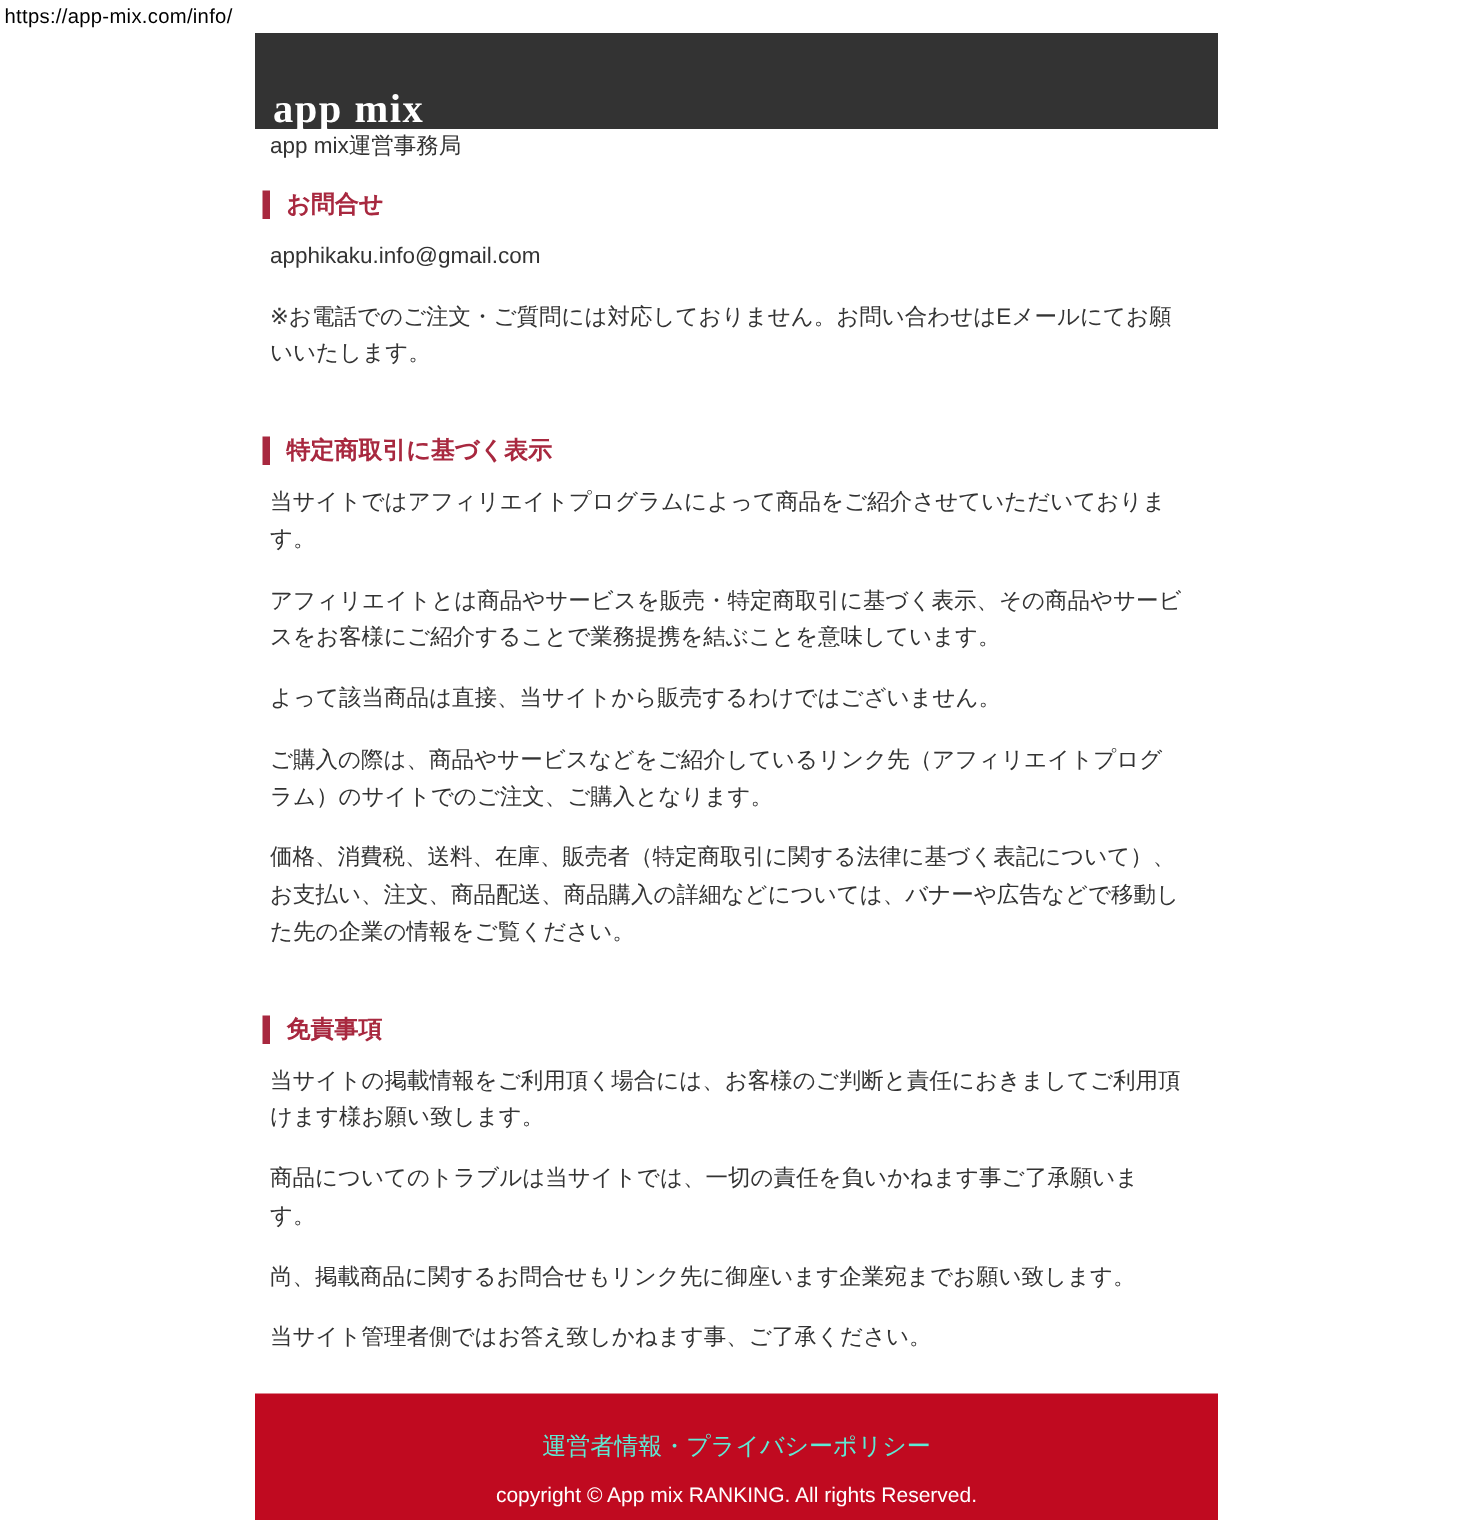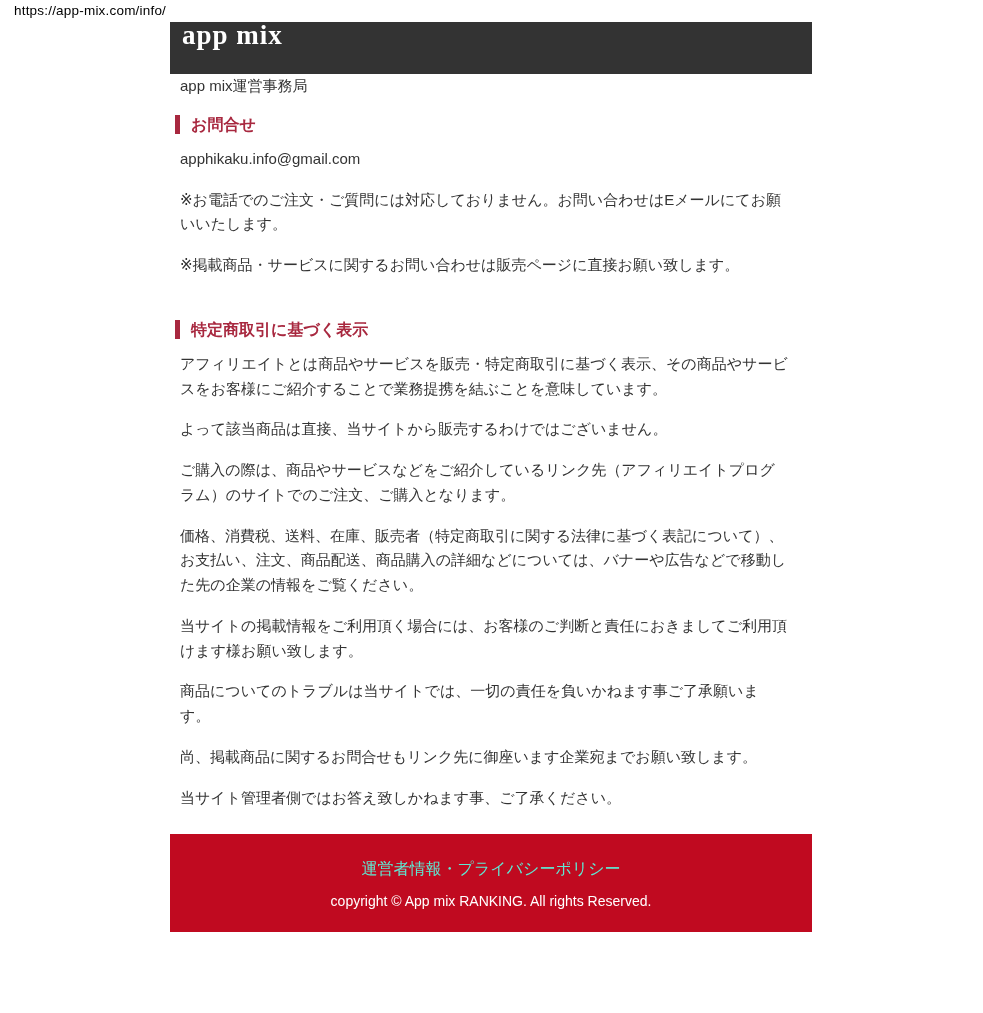--- a/index.html
+++ b/index.html
@@ -6,35 +6,35 @@
   html, body {
     margin: 0; padding: 0;
     width: 983px; height: 1013px;
     background: #ffffff;
     font-family: "Liberation Sans", "DejaVu Sans", sans-serif;
     color: #333333;
     overflow: hidden;
   }
   .url-line {
     position: absolute;
-    top: 3px; left: 14px;
+    top: 3px; left: 3px;
     font-size: 13.5px;
     color: #000000;
     letter-spacing: 0.2px;
   }
   .page {
     position: absolute;
     left: 170px; top: 22px;
     width: 642px;
   }
   .site-header {
     background: #333333;
-    height: 52px;
+    height: 64px;
     display: flex;
-    align-items: flex-start;
+    align-items: flex-end;
   }
   .site-logo {
     font-family: "Liberation Serif", "DejaVu Serif", serif;
     font-weight: bold;
     font-size: 27px;
     color: #ffffff;
     padding-left: 12px;
     letter-spacing: 1px;
     cursor: pointer;
     line-height: 1;
@@ -95,32 +95,33 @@
   </header>
 
   <main class="content">
 
     <p class="intro">app mix運営事務局</p>
 
     <section>
       <h2 class="section-heading first">お問合せ</h2>
       <p>apphikaku.info@gmail.com</p>
       <p>※お電話でのご注文・ご質問には対応しておりません。お問い合わせはEメールにてお願いいたします。</p>
-      <p>※掲載商品・サービスに関するお問い合わせは販売ページに直接お願い致します。</p>
     </section>
 
     <section>
       <h2 class="section-heading">特定商取引に基づく表示</h2>
+      <p>当サイトではアフィリエイトプログラムによって商品をご紹介させていただいております。</p>
       <p>アフィリエイトとは商品やサービスを販売・特定商取引に基づく表示、その商品やサービスをお客様にご紹介することで業務提携を結ぶことを意味しています。</p>
       <p>よって該当商品は直接、当サイトから販売するわけではございません。</p>
       <p>ご購入の際は、商品やサービスなどをご紹介しているリンク先（アフィリエイトプログラム）のサイトでのご注文、ご購入となります。</p>
       <p>価格、消費税、送料、在庫、販売者（特定商取引に関する法律に基づく表記について）、お支払い、注文、商品配送、商品購入の詳細などについては、バナーや広告などで移動した先の企業の情報をご覧ください。</p>
     </section>
 
     <section>
+      <h2 class="section-heading">免責事項</h2>
       <p>当サイトの掲載情報をご利用頂く場合には、お客様のご判断と責任におきましてご利用頂けます様お願い致します。</p>
       <p>商品についてのトラブルは当サイトでは、一切の責任を負いかねます事ご了承願います。</p>
       <p>尚、掲載商品に関するお問合せもリンク先に御座います企業宛までお願い致します。</p>
       <p>当サイト管理者側ではお答え致しかねます事、ご了承ください。</p>
     </section>
 
   </main>
 
   <footer class="site-footer">
     <a class="footer-link">運営者情報・プライバシーポリシー</a>

